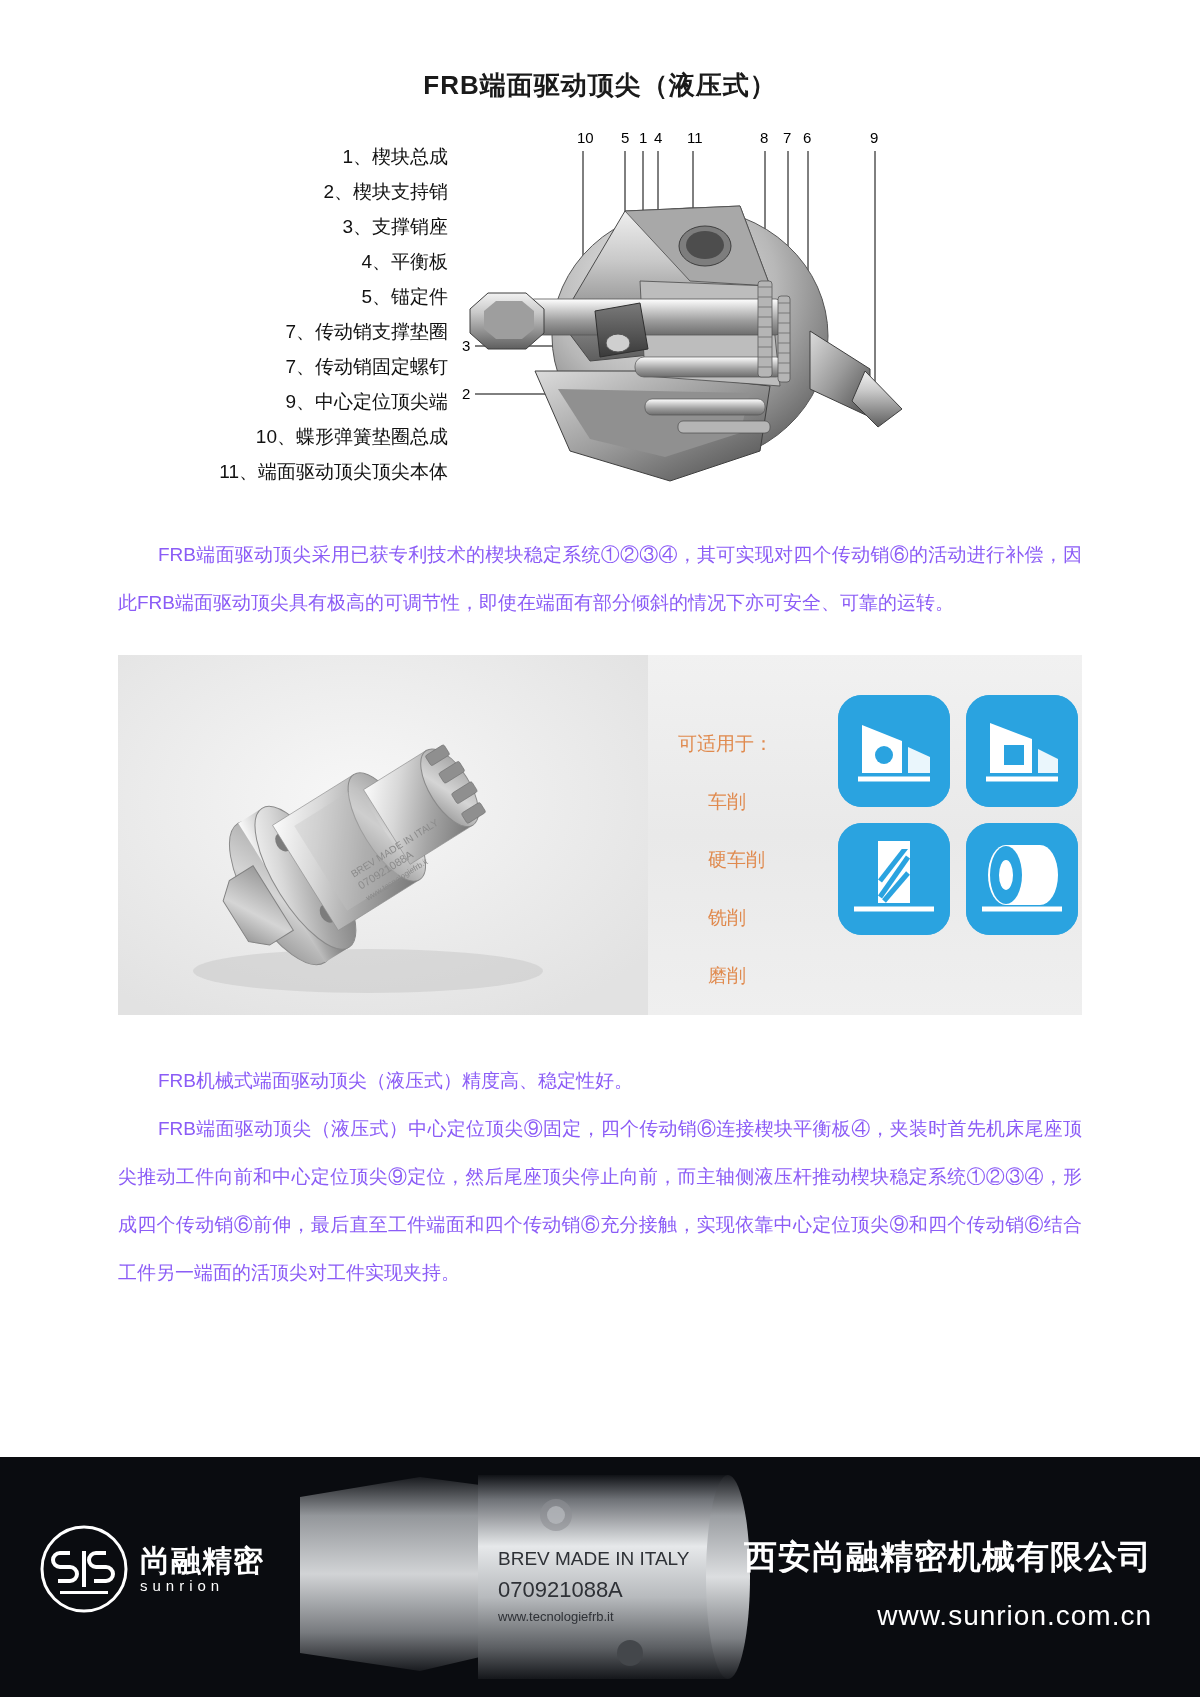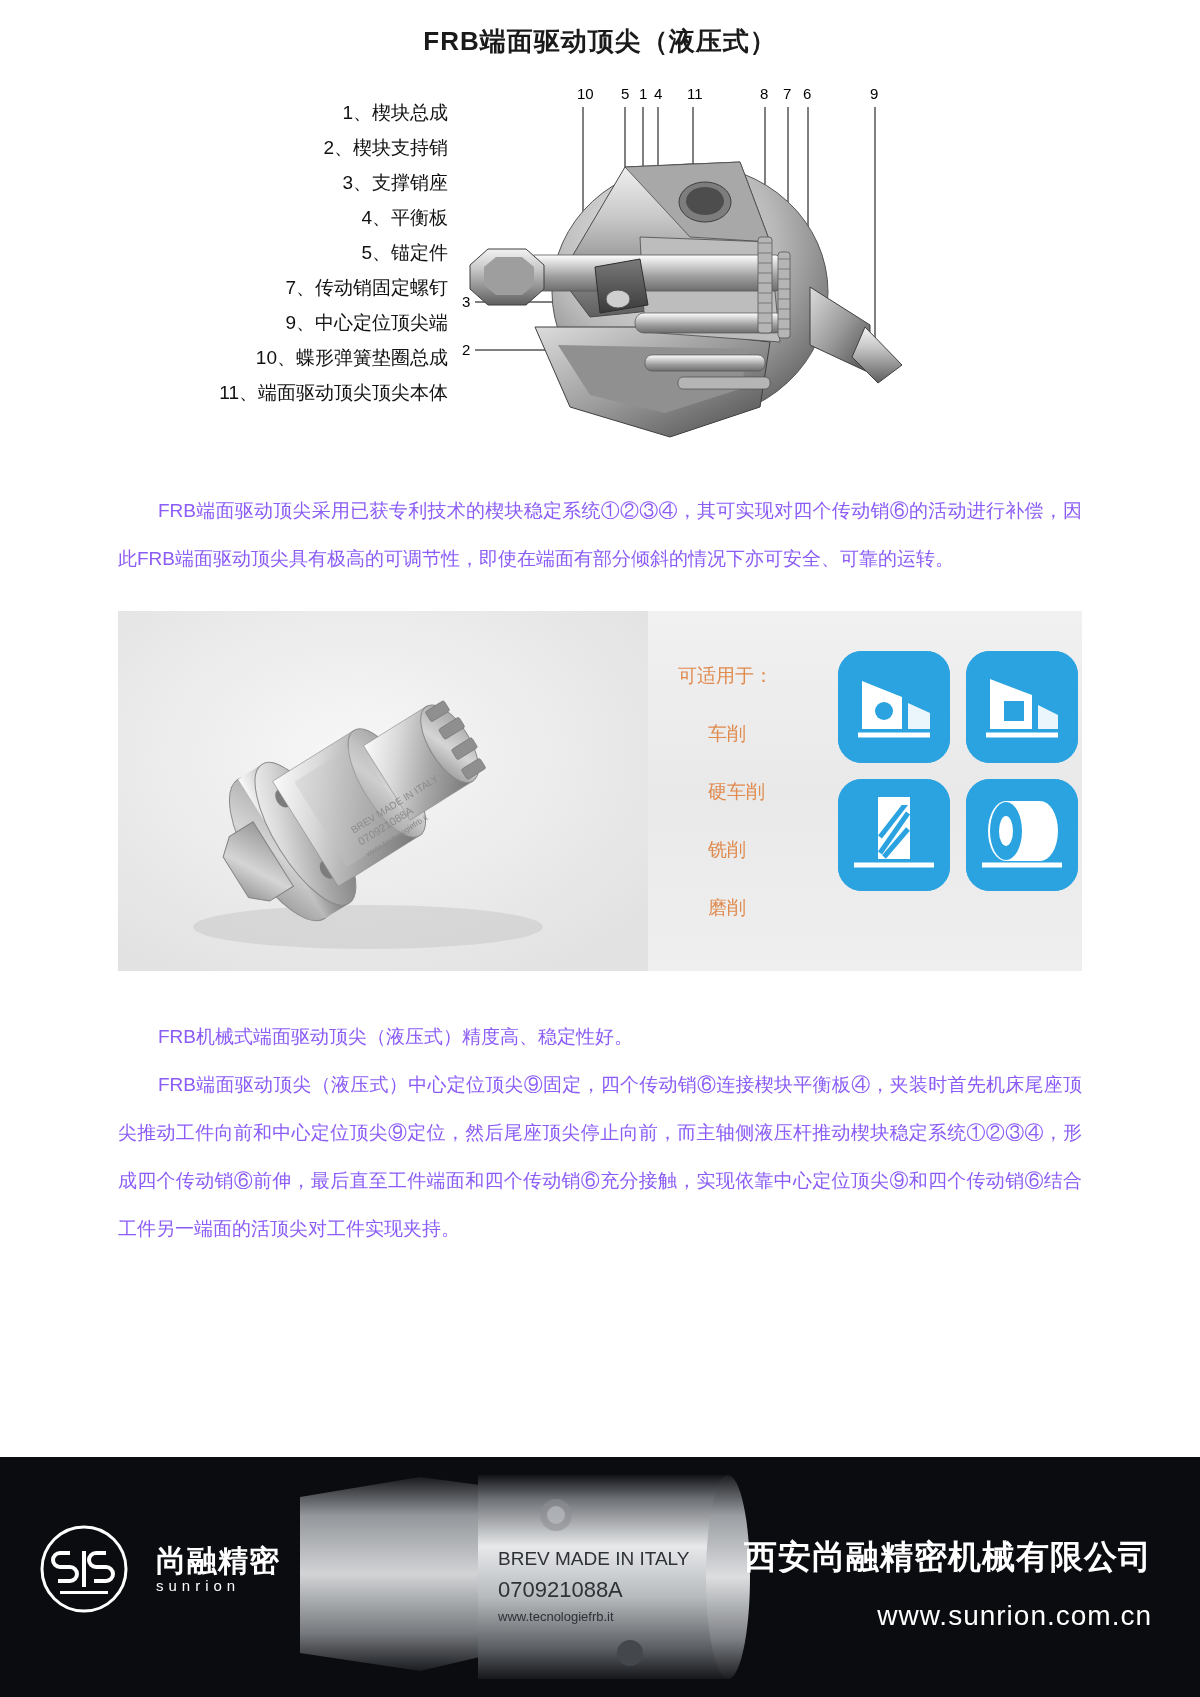--- a/index.html
+++ b/index.html
@@ -12,21 +12,21 @@
     color: #000000;
     position: relative;
     overflow: hidden;
   }
 
   .page-title {
     text-align: center;
     font-size: 26px;
     font-weight: bold;
     letter-spacing: 1px;
-    margin-top: 24px;
+    margin-top: 68px;
     color: #1a1a1a;
   }
 
   
   .top-section {
     position: relative;
     width: 1200px;
     height: 400px;
     margin-top: 18px;
   }
@@ -84,21 +84,21 @@
   .photo-area {
     position: absolute;
     left: 0; top: 0;
     width: 530px; height: 360px;
     background: linear-gradient(135deg,#f5f5f5 0%,#e4e4e4 60%,#efefef 100%);
     overflow: hidden;
   }
   .applies {
     position: absolute;
     left: 560px;
-    top: 36px;
+    top: 60px;
     width: 140px;
   }
   .applies .lbl {
     color: #e08a4e;
     font-size: 19px;
     line-height: 58px;
     display: block;
     white-space: nowrap;
   }
   .applies .lbl.head { margin-left: 0; }
@@ -137,21 +137,21 @@
   .footer-photo {
     position: absolute;
     left: 300px; top: 0;
     width: 460px; height: 240px;
   }
   .logo-wrap {
     position: absolute;
     left: 40px; top: 68px;
     display: flex;
     align-items: center;
-    gap: 28px;
+    gap: 12px;
   }
   .logo-text {
     color: #ffffff;
     font-size: 30px;
     font-weight: bold;
     letter-spacing: 1px;
     line-height: 1.1;
   }
   .logo-sub {
     color: #ffffff;
@@ -184,20 +184,21 @@
 
 <div class="top-section">
 
   <div class="parts-list">
     <ol>
       <li>1、楔块总成</li>
       <li>2、楔块支持销</li>
       <li>3、支撑销座</li>
       <li>4、平衡板</li>
       <li>5、锚定件</li>
+      <li>7、传动销支撑垫圈</li>
       <li>7、传动销固定螺钉</li>
       <li>9、中心定位顶尖端</li>
       <li>10、蝶形弹簧垫圈总成</li>
       <li>11、端面驱动顶尖顶尖本体</li>
     </ol>
   </div>
 
   <div class="diagram">
     <svg width="560" height="390" viewBox="0 0 560 390" xmlns="http://www.w3.org/2000/svg">
       <defs>

